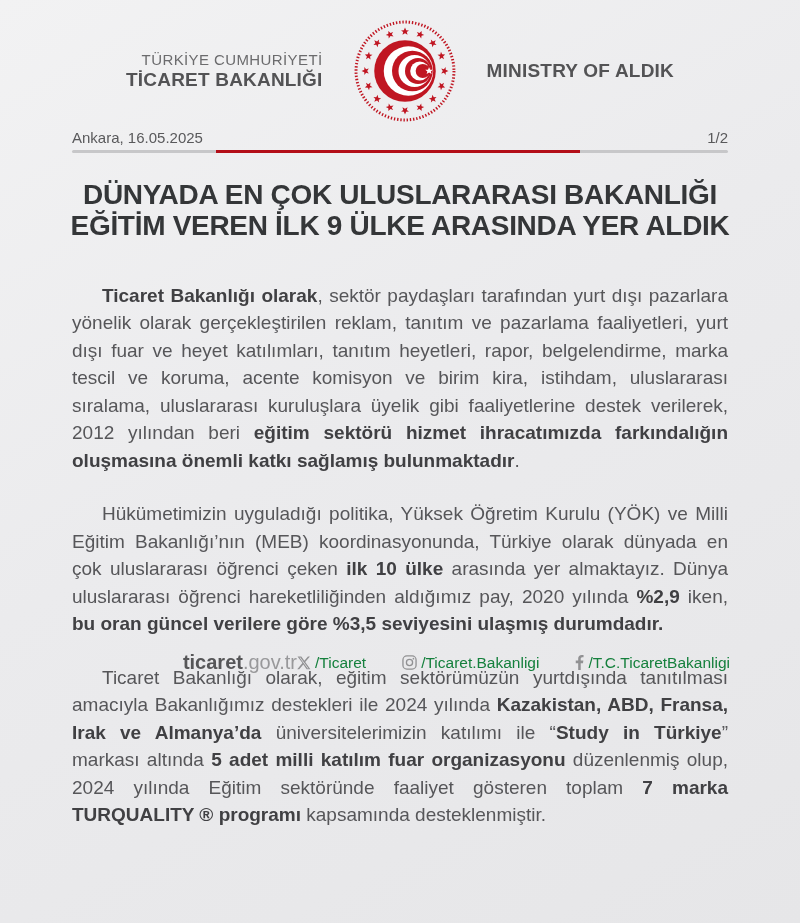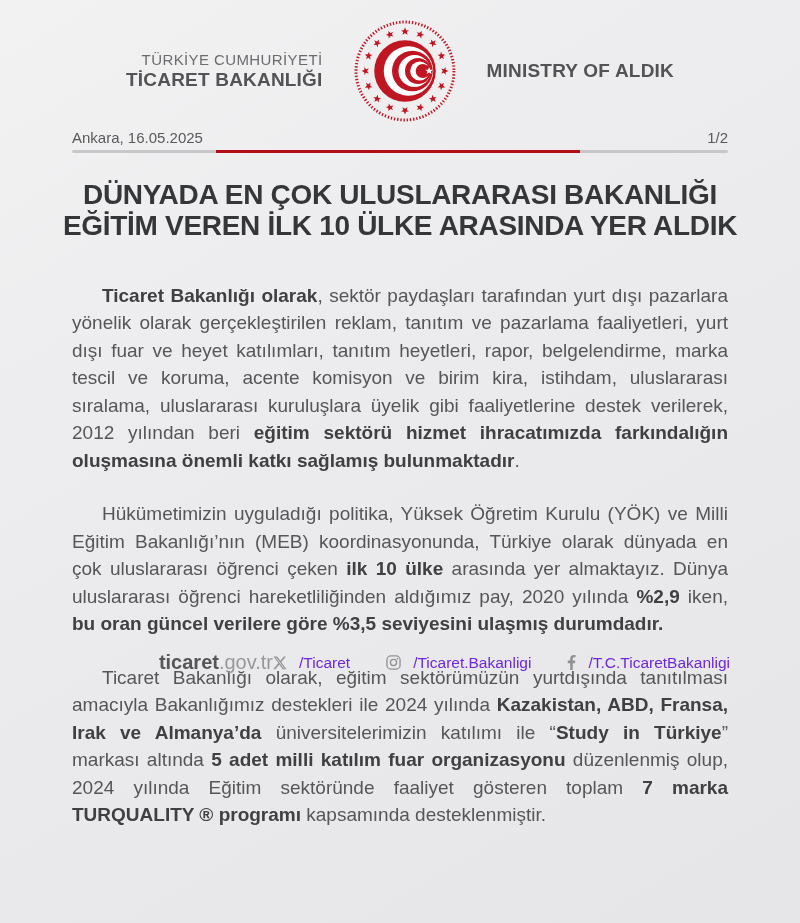--- a/index.html
+++ b/index.html
@@ -58,21 +58,21 @@
 
   
   .footer{
     position:absolute;left:0;right:0;bottom:23px;
     display:flex;justify-content:flex-end;align-items:center;
     padding:0 70px 0 72px;
   }
   .site{font-size:20px;color:#98989a;text-decoration:none;cursor:pointer;}
   .site .site-b{font-weight:700;color:#565658;}
   .socials{display:flex;align-items:center;gap:36px;}
-  .social{display:flex;align-items:center;gap:12px;font-size:15.5px;color:#6d28d9;cursor:pointer;}
+  .social{display:flex;align-items:center;gap:4px;font-size:15.5px;color:#15803d;cursor:pointer;}
   .social svg{display:block;}
 </style>
 </head>
 <body>
 
 <div class="page">
 
   <div class="header">
     <div class="org org-tr">
       <div class="org-line1">TÜRKİYE CUMHURİYETİ</div>
@@ -121,21 +121,21 @@
   </div>
 
   <div class="meta-row">
     <span>Ankara, 16.05.2025</span>
     <span>1/2</span>
   </div>
   <div class="rule"></div>
 
   <h1 class="title">
     <span class="t2">DÜNYADA EN ÇOK ULUSLARARASI BAKANLIĞI</span>
-    <span class="t2">EĞİTİM VEREN İLK 10 ÜLKE ARASINDA YER ALDIK</span>
+    <span class="t2">EĞİTİM VEREN İLK 9 ÜLKE ARASINDA YER ALDIK</span>
   </h1>
 
   <div class="body">
     <p><span class="b">Ticaret Bakanlığı olarak</span><span>, sektör paydaşları tarafından yurt dışı pazarlara yönelik olarak gerçekleştirilen reklam, tanıtım ve pazarlama faaliyetleri, yurt dışı fuar ve heyet katılımları, tanıtım heyetleri, rapor, belgelendirme, marka tescil ve koruma, acente komisyon ve birim kira, istihdam, uluslararası sıralama, uluslararası kuruluşlara üyelik gibi faaliyetlerine destek verilerek, 2012 yılından beri </span><span class="b">eğitim sektörü hizmet ihracatımızda farkındalığın oluşmasına önemli katkı sağlamış bulunmaktadır</span><span>.</span></p>
     <p><span>Hükümetimizin uyguladığı politika, Yüksek Öğretim Kurulu (YÖK) ve Milli Eğitim Bakanlığı’nın (MEB) koordinasyonunda, Türkiye olarak dünyada en çok uluslararası öğrenci çeken </span><span class="b">ilk 10 ülke</span><span> arasında yer almaktayız. Dünya uluslararası öğrenci hareketliliğinden aldığımız pay, 2020 yılında </span><span class="b">%2,9</span><span> iken, </span><span class="b">bu oran güncel verilere göre %3,5 seviyesini ulaşmış durumdadır.</span></p>
     <p><span>Ticaret Bakanlığı olarak, eğitim sektörümüzün yurtdışında tanıtılması amacıyla Bakanlığımız destekleri ile 2024 yılında </span><span class="b">Kazakistan, ABD, Fransa, Irak ve Almanya’da</span><span> üniversitelerimizin katılımı ile “</span><span class="b">Study in Türkiye</span><span>” markası altında </span><span class="b">5 adet milli katılım fuar organizasyonu</span><span> düzenlenmiş olup, 2024 yılında Eğitim sektöründe faaliyet gösteren toplam </span><span class="b">7 marka TURQUALITY ® programı</span><span> kapsamında desteklenmiştir.</span></p>
   </div>
 
   <div class="footer">
     <div class="site">

